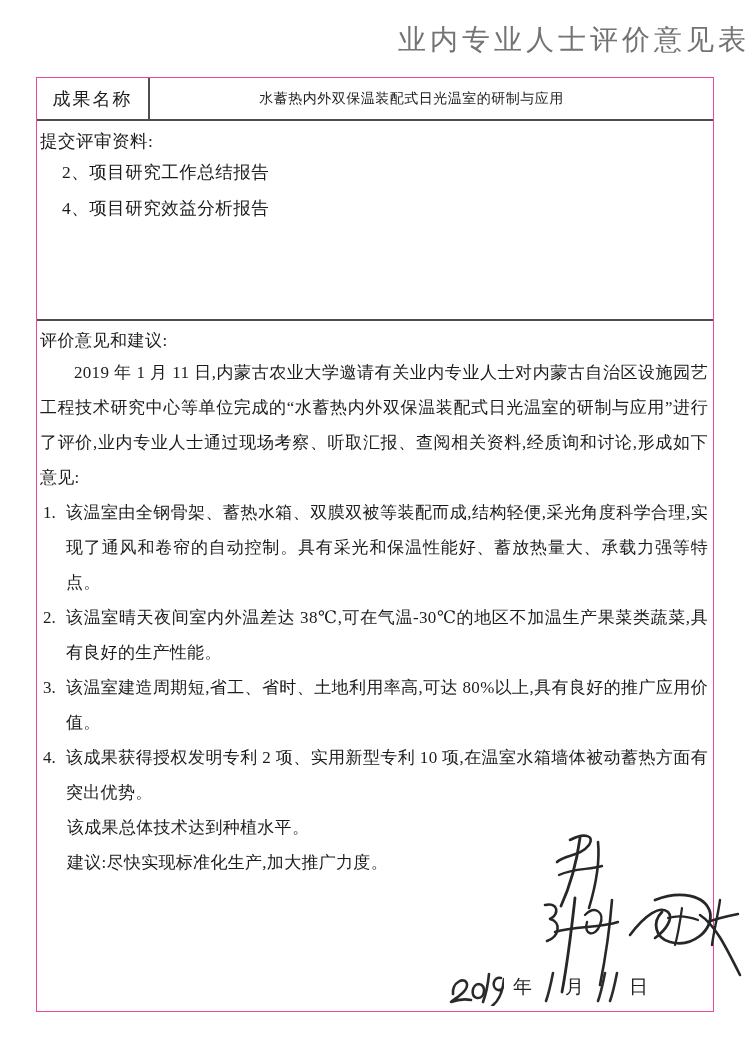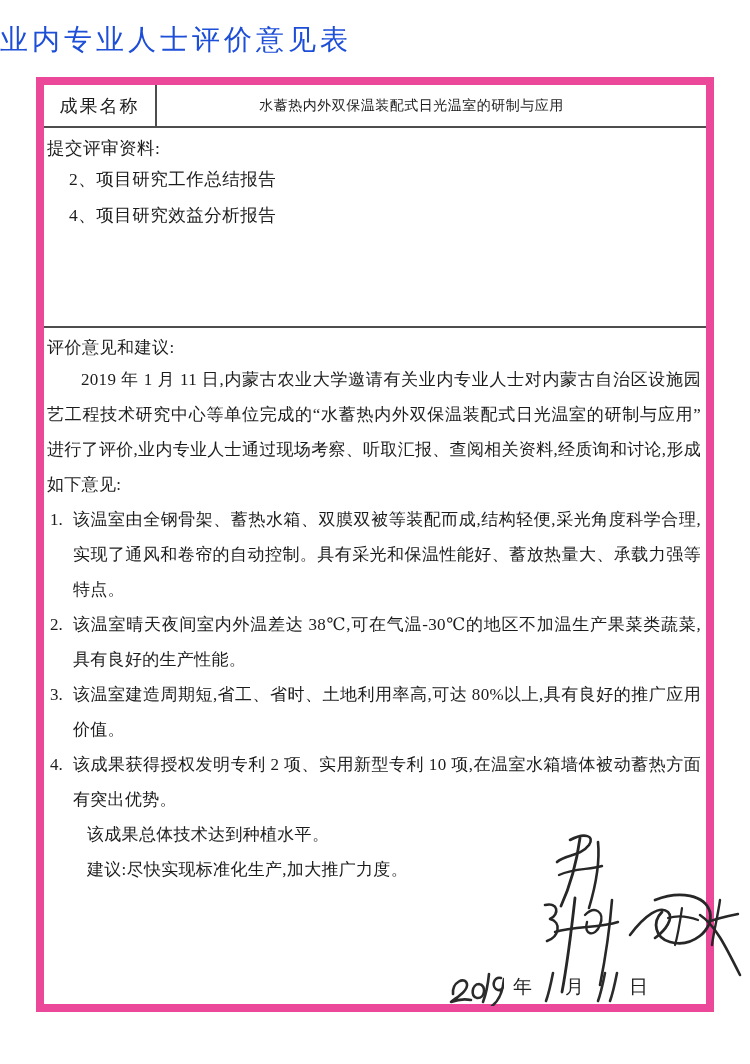--- a/index.html
+++ b/index.html
@@ -6,27 +6,27 @@
   html,body { background:#ffffff; }
   body {
     width:750px; height:1064px;
     font-family:"Liberation Serif","DejaVu Serif",serif;
     color:#1c1c1c;
   }
   .page { position:relative; width:750px; height:1064px; background:#fff; overflow:hidden; }
 
   .doc-title {
     position:absolute; top:21px; left:0; width:100%;
-    text-align:left; font-size:28px; letter-spacing:4px; font-weight:500;
-    color:#1d4ed8;
+    text-align:right; font-size:28px; letter-spacing:4px; font-weight:500;
+    color:#737373;
   }
 
   .eval-table {
     position:absolute; left:36px; top:77px; width:678px; height:935px;
-    border:8px solid #ec4899; background:#fff;
+    border:1px solid #ec4899; background:#fff;
   }
   .row { border-bottom:2px solid #4e4e4e; }
 
   
   .row1 { height:43px; display:flex; }
   .cell-label {
     width:113px; border-right:2px solid #4e4e4e;
     display:flex; align-items:center; justify-content:center;
     font-size:18px; letter-spacing:2px;
   }
@@ -40,21 +40,21 @@
   .materials-heading { line-height:26px; letter-spacing:0.5px; }
   .materials-item { line-height:36px; margin-left:22px; letter-spacing:0.5px; }
 
   
   .row3 { position:relative; height:716px; border-bottom:none; padding:6px 5px 0 3px; font-size:17px; overflow:hidden; }
   .opinion-heading { line-height:28px; letter-spacing:0.5px; }
   .opinion-intro { line-height:35px; text-indent:2em; text-align:justify; letter-spacing:0.3px; }
   .opinion-point { display:flex; line-height:35px; }
   .point-num { flex:0 0 26px; padding-left:3px; font-family:"Liberation Serif",serif; }
   .point-text { flex:1; text-align:justify; letter-spacing:0.3px; }
-  .opinion-conclusion, .opinion-suggestion { margin-left:40px; line-height:35px; letter-spacing:0.3px; }
+  .opinion-conclusion, .opinion-suggestion { margin-left:27px; line-height:35px; letter-spacing:0.3px; }
 
   
   .sig-svg { position:absolute; left:525px; top:828px; width:225px; height:180px; }
   .sig-svg path { fill:none; stroke:#272727; stroke-linecap:round; stroke-linejoin:round; }
 
   
   .date-row {
     position:absolute; left:448px; top:966px; height:42px;
     display:flex; align-items:center; gap:9px;
   }

